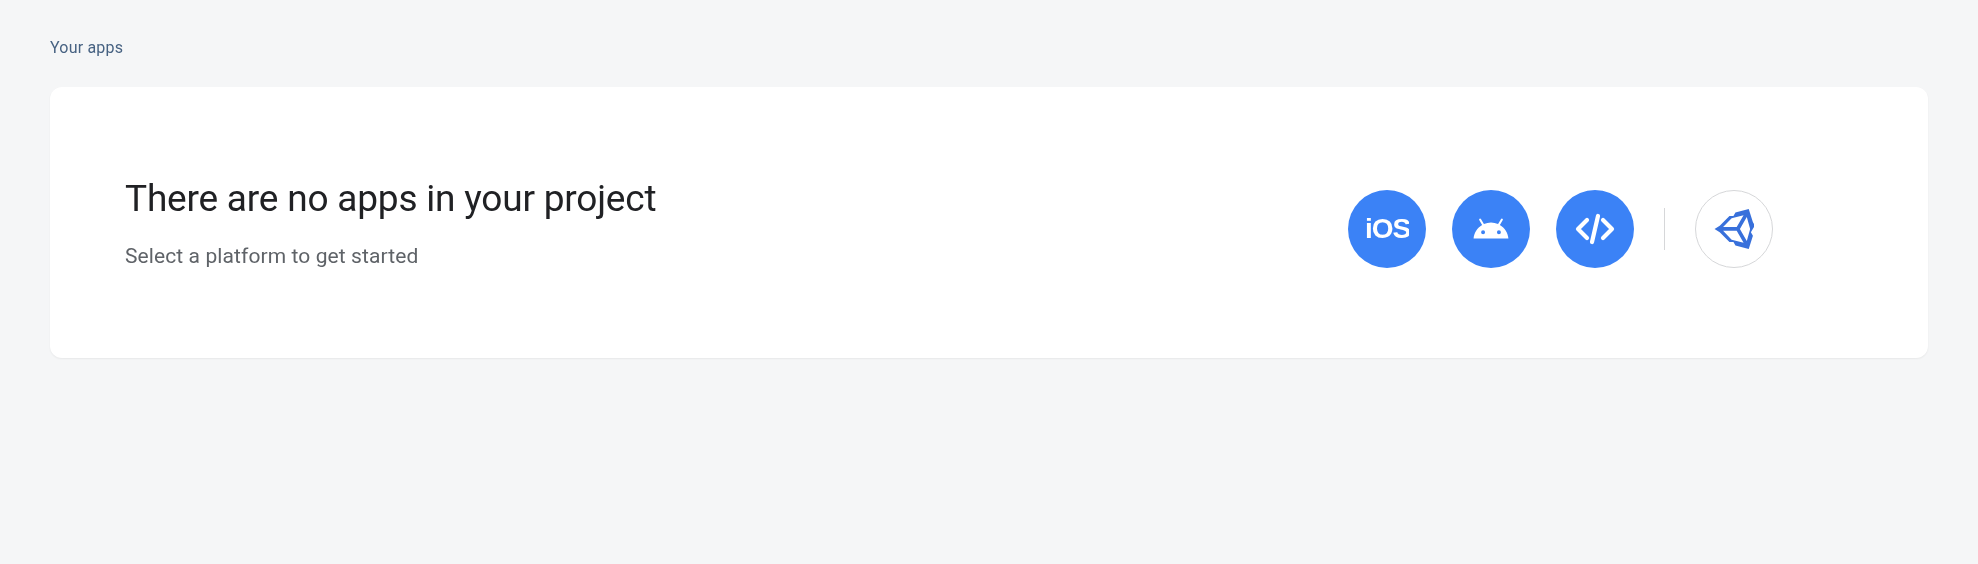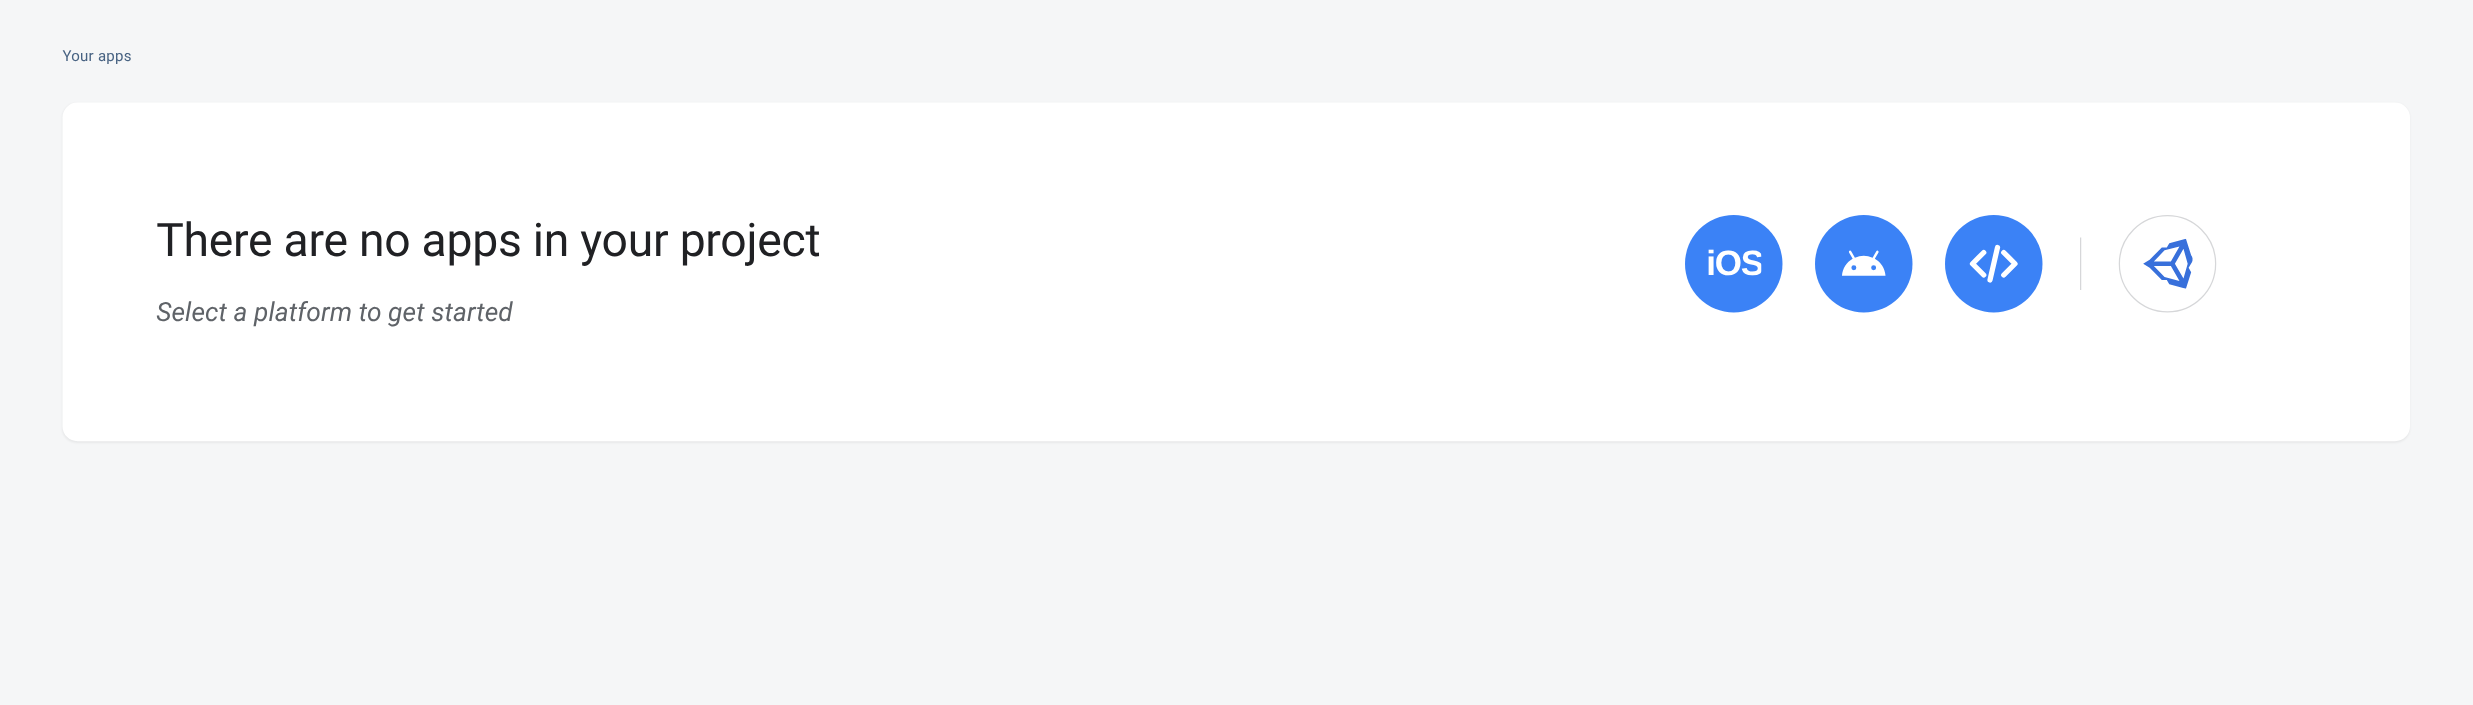--- a/index.html
+++ b/index.html
@@ -11,52 +11,51 @@
       font-family: 'Google Sans', 'Roboto', -apple-system, BlinkMacSystemFont, sans-serif;
       background: #f5f6f7;
       width: 1978px;
       height: 564px;
       padding: 0;
     }
     .container {
       padding: 38px 50px 30px 50px;
     }
     .section-title {
-      font-size: 12px;
+      font-size: 16px;
       color: #476282;
       font-weight: 400;
       margin-bottom: 30px;
       letter-spacing: 0.2px;
     }
     .card {
       background: #ffffff;
       border-radius: 12px;
       padding: 90px 75px;
       box-shadow: 0 1px 2px rgba(0,0,0,0.06);
       display: flex;
-      align-items: flex-start;
+      align-items: flex-end;
       justify-content: space-between;
       gap: 36px;
     }
     .card-left {
       flex: 1;
     }
     .card-title {
       font-size: 37px;
       font-weight: 400;
       color: #202124;
       letter-spacing: -0.2px;
       margin-bottom: 24px;
     }
     .card-subtitle {
       font-size: 21px;
       font-weight: 400;
       color: #5f6368;
       letter-spacing: 0.1px;
-      font-style: italic;
     }
     .platforms {
       display: flex;
       align-items: center;
       gap: 26px;
       margin-right: 80px;
     }
     .platform-btn {
       width: 78px;
       height: 78px;

